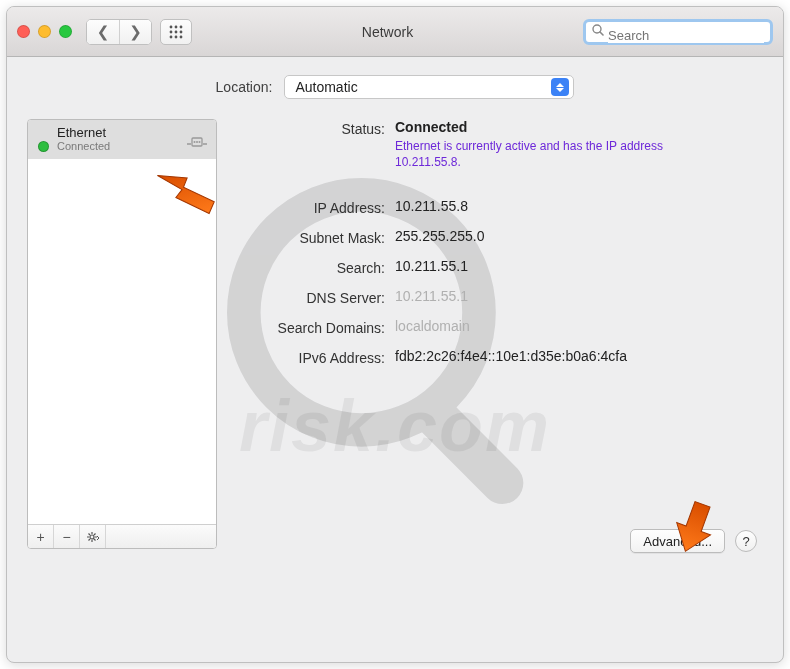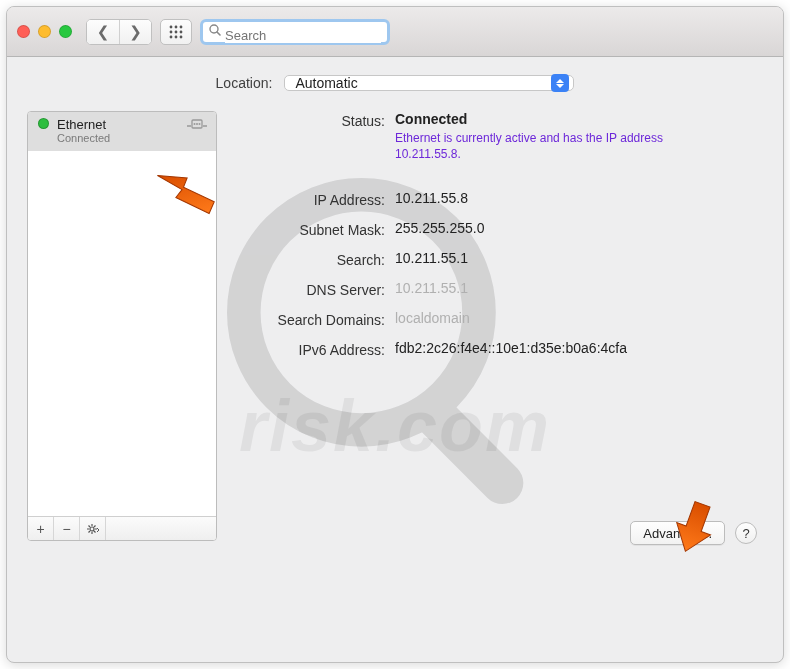--- a/index.html
+++ b/index.html
@@ -13,29 +13,29 @@
   .nav-btn { width: 32px; display:flex; align-items:center; justify-content:center; color:#6b6b6b; font-size:15px; background: linear-gradient(#fdfdfd,#f1f1f1); }
   .nav-btn + .nav-btn { border-left: 1px solid #d0d0d0; }
   .grid-btn { width: 32px; height: 26px; border: 1px solid #c0c0c0; border-radius: 5px; background: linear-gradient(#fdfdfd,#f1f1f1); display:flex; align-items:center; justify-content:center; color:#555; }
   .title { flex: 1; text-align: center; font-size: 14px; color: #3b3b3b; }
   .search-wrap { width: 190px; height: 26px; border: 3px solid #9ec7ef; border-radius: 6px; background: #fff; display:flex; align-items:center; padding: 0 6px; gap:4px; }
   .search-wrap input { border:none; outline:none; font-size:13px; width:100%; color:#333;margin-top:8px; }
   .search-icon { color:#8a8a8a; font-size:13px; }
   .content { padding: 18px 20px 16px 20px; }
   .loc-row { display:flex; justify-content:center; align-items:center; gap:12px; margin-bottom: 20px; }
   .label-r { color:#404040; font-size:14px; text-align:right; }
-  .select { height:16px; background:#fff; border:1px solid #c7c7c7; border-radius:5px; display:flex; align-items:center; padding:0 4px 0 10px; font-size:14px; color:#222; position:relative; }
+  .select { height:24px; background:#fff; border:1px solid #c7c7c7; border-radius:5px; display:flex; align-items:center; padding:0 4px 0 10px; font-size:14px; color:#222; position:relative; }
   .sel-caret { width:18px; height:18px; background:#3b82f6; border-radius:4px; display:flex; flex-direction:column; align-items:center; justify-content:center; margin-left:auto; }
   .sel-caret::before, .sel-caret::after { content:""; width:0; height:0; border-left:4px solid transparent; border-right:4px solid transparent; }
   .sel-caret::before { border-bottom:4px solid #fff; margin-bottom:1px; }
   .sel-caret::after { border-top:4px solid #fff; }
   .panels { display:flex; gap:18px; }
   .sidebar { width:190px; background:#fff; border:1px solid #bcbcbc; border-radius:4px; height:430px; display:flex; flex-direction:column; overflow:hidden; }
   .sb-list { flex:1; }
-  .sb-item { padding:6px 8px 6px 10px; display:flex; align-items:flex-start; gap:8px; border-bottom:1px solid transparent; }
+  .sb-item { padding:6px 8px 6px 10px; display:flex; align-items:flex-end; gap:8px; border-bottom:1px solid transparent; }
   .sb-item.selected { background:#dedede; }
   .sb-dot { width:11px; height:11px; border-radius:50%; border:1px solid rgba(0,0,0,0.2); flex-shrink:0; }
   .sb-dot.green { background:#2dbe3f; } .sb-dot.amber { background:#f2b400; }
   .sb-text { flex:1; display:flex; flex-direction:column; line-height:1.1; }
   .sb-name { font-size:13px; color:#222; }
   .sb-status { font-size:11px; color:#7a7a7a; }
   .sb-footer { height:24px; border-top:1px solid #cfcfcf; background:linear-gradient(#fbfbfb,#efefef); display:flex; align-items:center; }
   .sb-foot-btn { width:26px; height:100%; border-right:1px solid #d6d6d6; display:flex; align-items:center; justify-content:center; color:#555; font-size:14px; }
   .main { flex:1; position:relative; }
   .kv-row { display:flex; align-items:flex-start; margin-bottom:12px; }
@@ -90,20 +90,21 @@
             <circle cx="12" cy="2" r="1.4"></circle>
             <circle cx="2" cy="7" r="1.4"></circle>
             <circle cx="7" cy="7" r="1.4"></circle>
             <circle cx="12" cy="7" r="1.4"></circle>
             <circle cx="2" cy="12" r="1.4"></circle>
             <circle cx="7" cy="12" r="1.4"></circle>
             <circle cx="12" cy="12" r="1.4"></circle>
           </g>
       </svg>
     </div>
+    <div class="title">Network</div>
     <div class="search-wrap">
       <span class="search-icon">
         <svg width="12" height="12" viewBox="0 0 12 12">
             <circle cx="5" cy="5" r="4" fill="none" stroke="#888" stroke-width="1.4"></circle>
             <line x1="8" y1="8" x2="11" y2="11" stroke="#888" stroke-width="1.6" stroke-linecap="round"></line>
           </svg>
       </span>
       <input type="text" placeholder="Search" style="">
     </div>
   </div>

